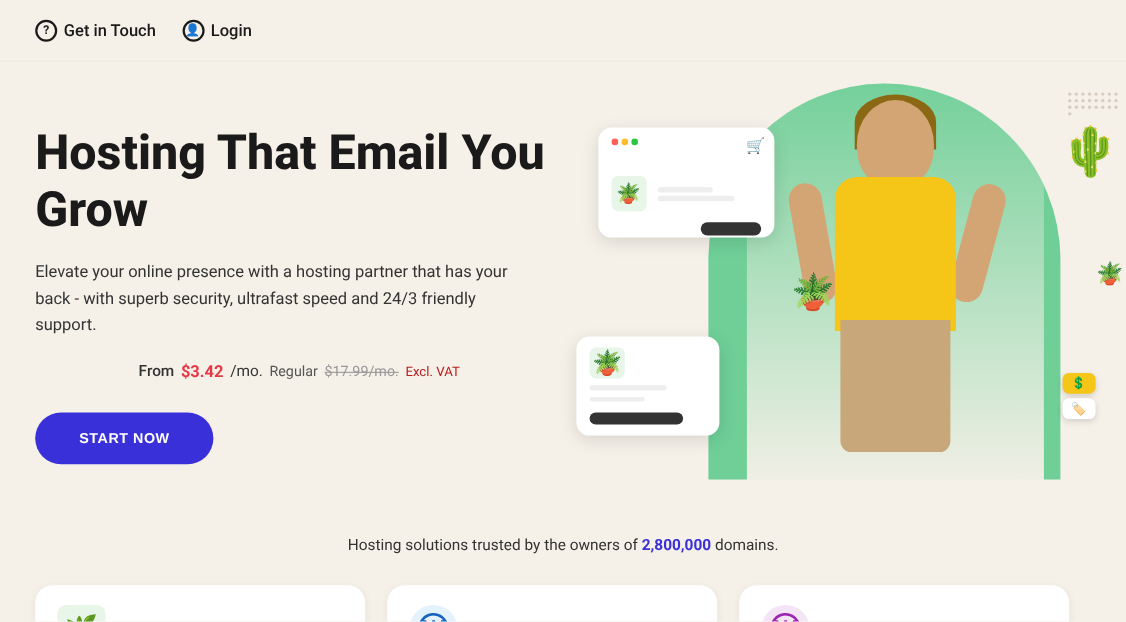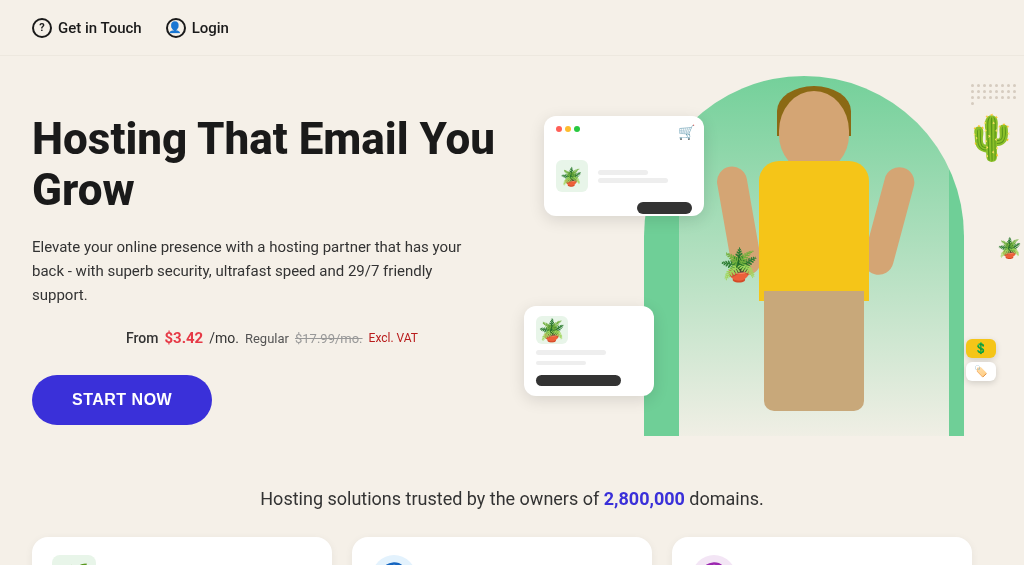--- a/index.html
+++ b/index.html
@@ -115,21 +115,21 @@
     .price-main { color: #e63946; font-weight: 700; font-size: 15px; }
     .price-per { color: #333; font-size: 14px; }
     .price-regular { color: #999; font-size: 13px; text-decoration: line-through; }
     .price-vat { color: #b91c1c; font-size: 12px; }
     .btn-start {
       background: #3a30d9;
       color: #fff;
       border: none;
       border-radius: 50px;
       padding: 16px 40px;
-      font-size: 16px;
+      font-size: 13px;
       font-weight: 700;
       letter-spacing: 0.5px;
       cursor: pointer;
       text-transform: uppercase;
     }
 
     
     .hero-visual {
       position: absolute;
       right: 0;
@@ -218,21 +218,21 @@
       padding: 10px 12px;
       display: flex;
       flex-direction: column;
       gap: 6px;
     }
 
     
     .trust-bar {
       text-align: center;
       padding: 12px 44px;
-      font-size: 18px;
+      font-size: 14px;
       color: #333;
       background: #f5f0e8;
     }
     .trust-highlight {
       color: #3a30d9;
       font-weight: 700;
     }
 
     
     .cards-row {
@@ -369,21 +369,21 @@
     <div class="nav-action">
       <div class="nav-icon-circle">👤</div>
       <span>Login</span>
     </div>
   </div>
 </nav>
 
 <div class="hero">
   <div class="hero-content">
     <h1 class="hero-title">Hosting That Email You Grow</h1>
-    <p class="hero-desc">Elevate your online presence with a hosting partner that has your back - with superb security, ultrafast speed and 29/7 friendly support.</p>
+    <p class="hero-desc">Elevate your online presence with a hosting partner that has your back - with superb security, ultrafast speed and 24/3 friendly support.</p>
     <div class="hero-price">
       <span class="price-from">From</span>
       <span class="price-main">$3.42</span>
         <span class="price-per">/mo.</span>
       <span style="color:#555;font-size:13px;">Regular</span>
       <span class="price-regular">$17.99/mo.</span>
       <span class="price-vat">Excl. VAT</span>
     </div>
     <button class="btn-start">START NOW</button>
   </div>

